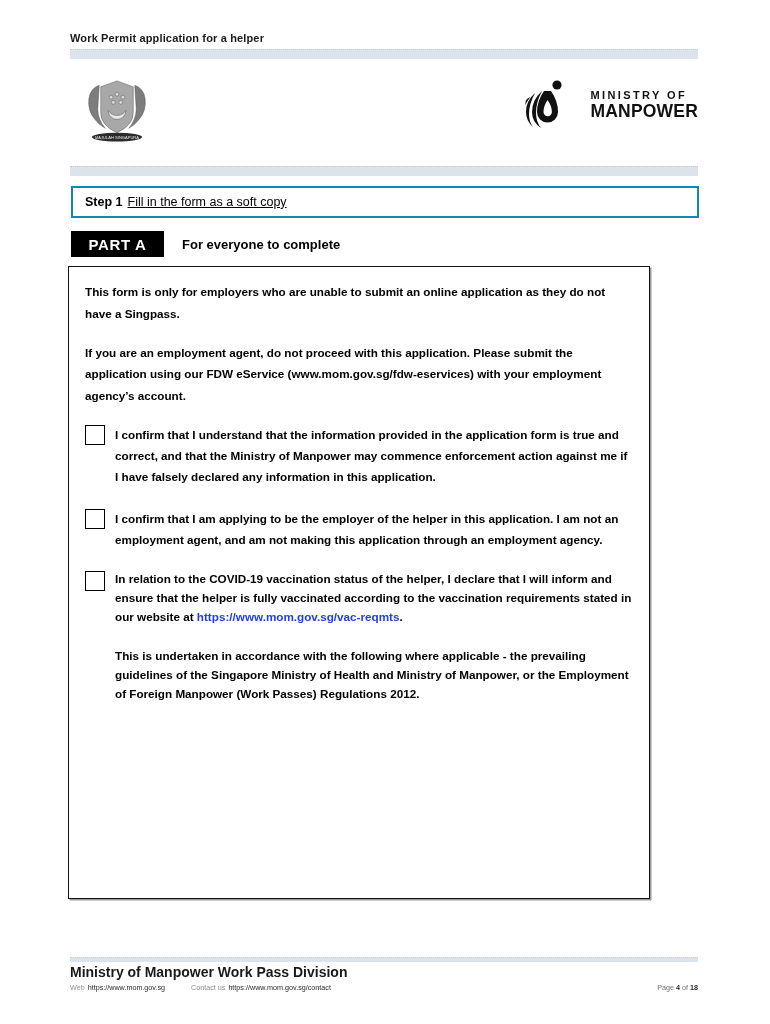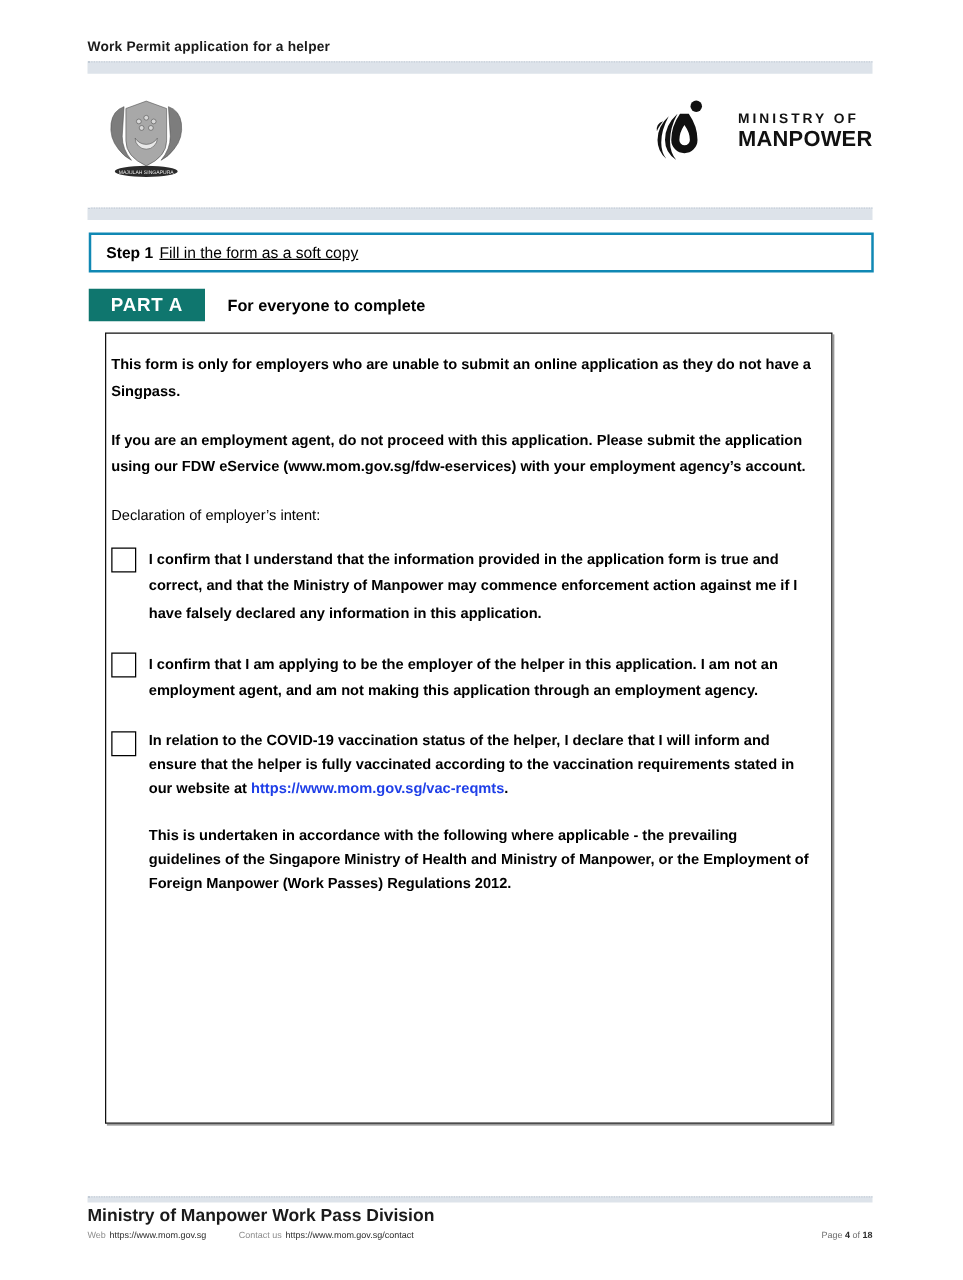--- a/index.html
+++ b/index.html
@@ -119,47 +119,47 @@
   .part-row {
     position: absolute;
     left: 71px;
     top: 231px;
     width: 628px;
     height: 26px;
     display: flex;
     align-items: center;
   }
   .part-badge {
-    background: #0f766e;
+    background: #000000;
     color: #ffffff;
     font-size: 15px;
     font-weight: bold;
     letter-spacing: .6px;
     width: 93px;
     height: 26px;
     display: flex;
     align-items: center;
     justify-content: center;
   }
   .part-caption {
     font-size: 13px;
     font-weight: bold;
     margin-left: 18px;
   }
 
   
   .content-box {
     position: absolute;
-    left: 84px;
+    left: 68px;
     top: 266px;
     width: 582px;
     height: 633px;
     border: 1.4px solid #111;
     box-sizing: border-box;
-    padding: 14px 16px 0 4px;
+    padding: 14px 16px 0 16px;
     box-shadow: 1.5px 1.5px 0 #9a9a9a;
   }
   .para {
     font-size: 11.7px;
     line-height: 1.86;
     margin: 0 0 17px 0;
   }
   .para.bold { font-weight: bold; }
   .para.semi { font-weight: bold; }
 
@@ -287,21 +287,20 @@
 <div class="part-row">
   <div class="part-badge">PART A</div>
   <div class="part-caption">For everyone to complete</div>
 </div>
 
 <div class="content-box">
 
   <p class="para bold">This form is only for employers who are unable to submit an online application as they do not have a Singpass.</p>
   <p class="para semi">If you are an employment agent, do not proceed with this application. Please submit the application using our FDW eService (www.mom.gov.sg/fdw-eservices) with your employment agency’s account.</p>
 
-  <p class="decl-title">Declaration of employer’s intent:</p>
 
   <div class="check-item">
     <div class="checkbox"></div>
     <div class="check-text">I confirm that I understand that the information provided in the application form is true and correct, and that the Ministry of Manpower may commence enforcement action against me if I have falsely declared any information in this application.</div>
   </div>
 
   <div class="check-item">
     <div class="checkbox"></div>
     <div class="check-text">I confirm that I am applying to be the employer of the helper in this application. I am not an employment agent, and am not making this application through an employment agency.</div>
   </div>

